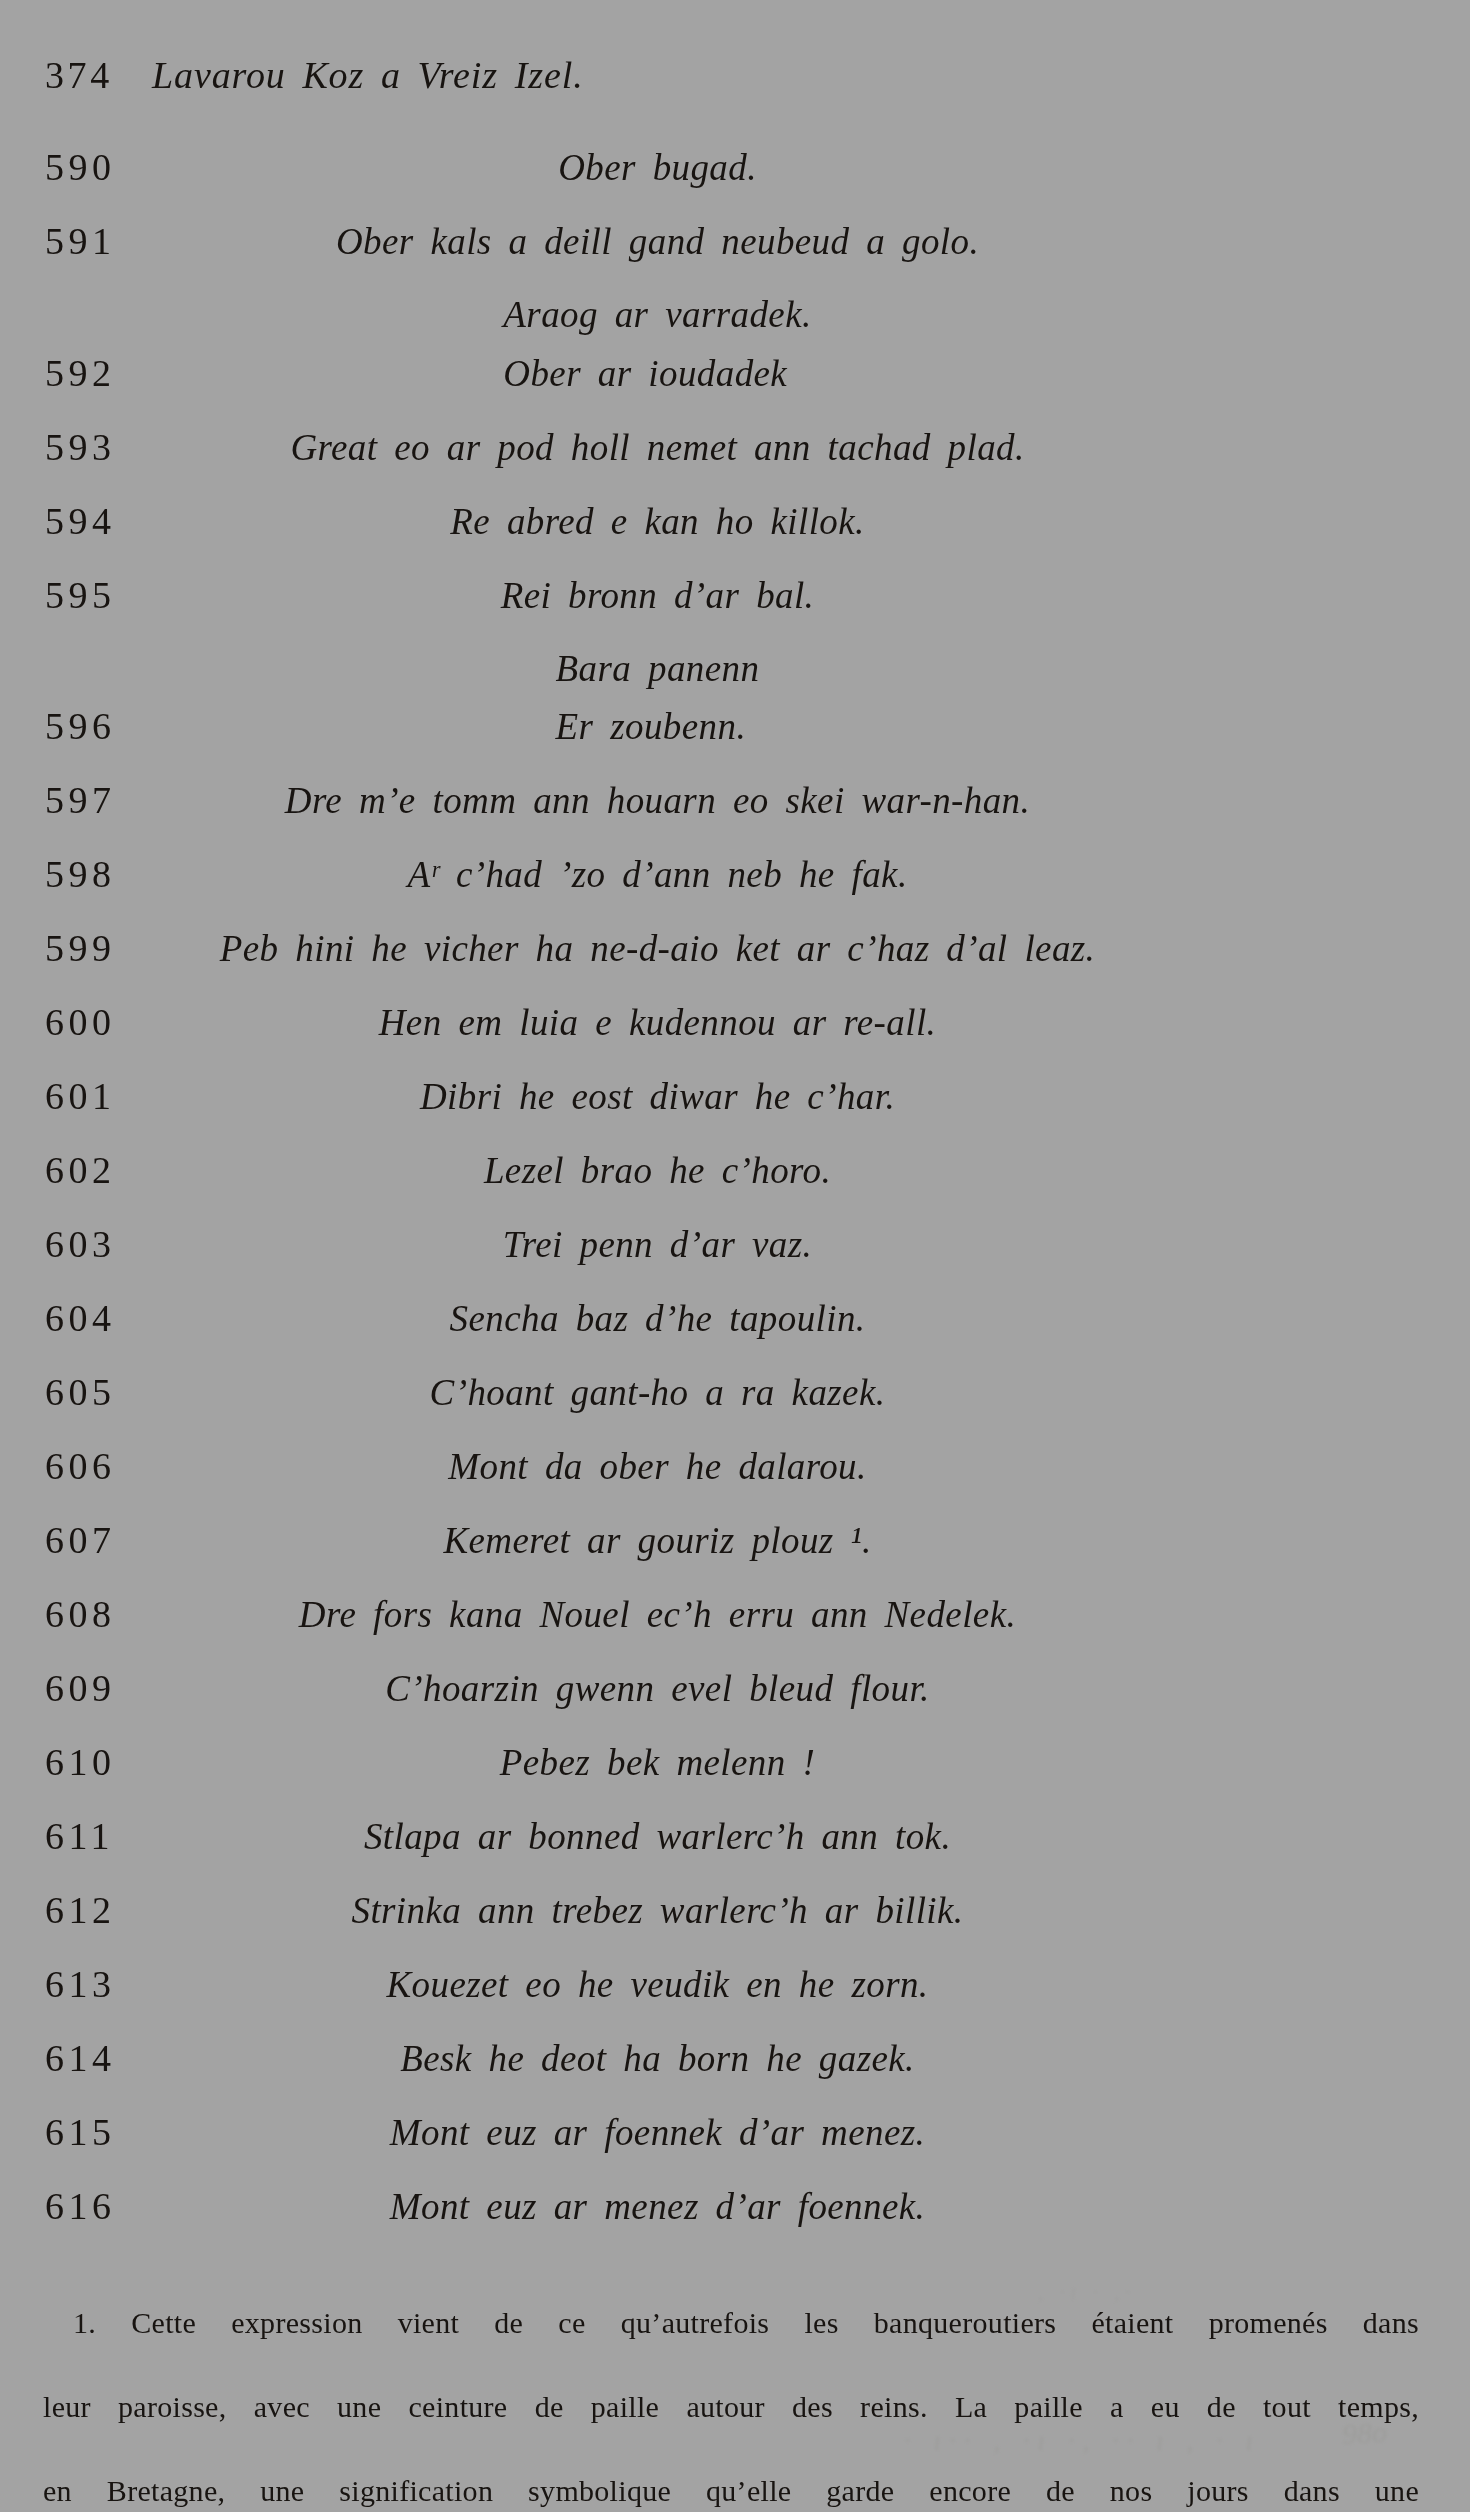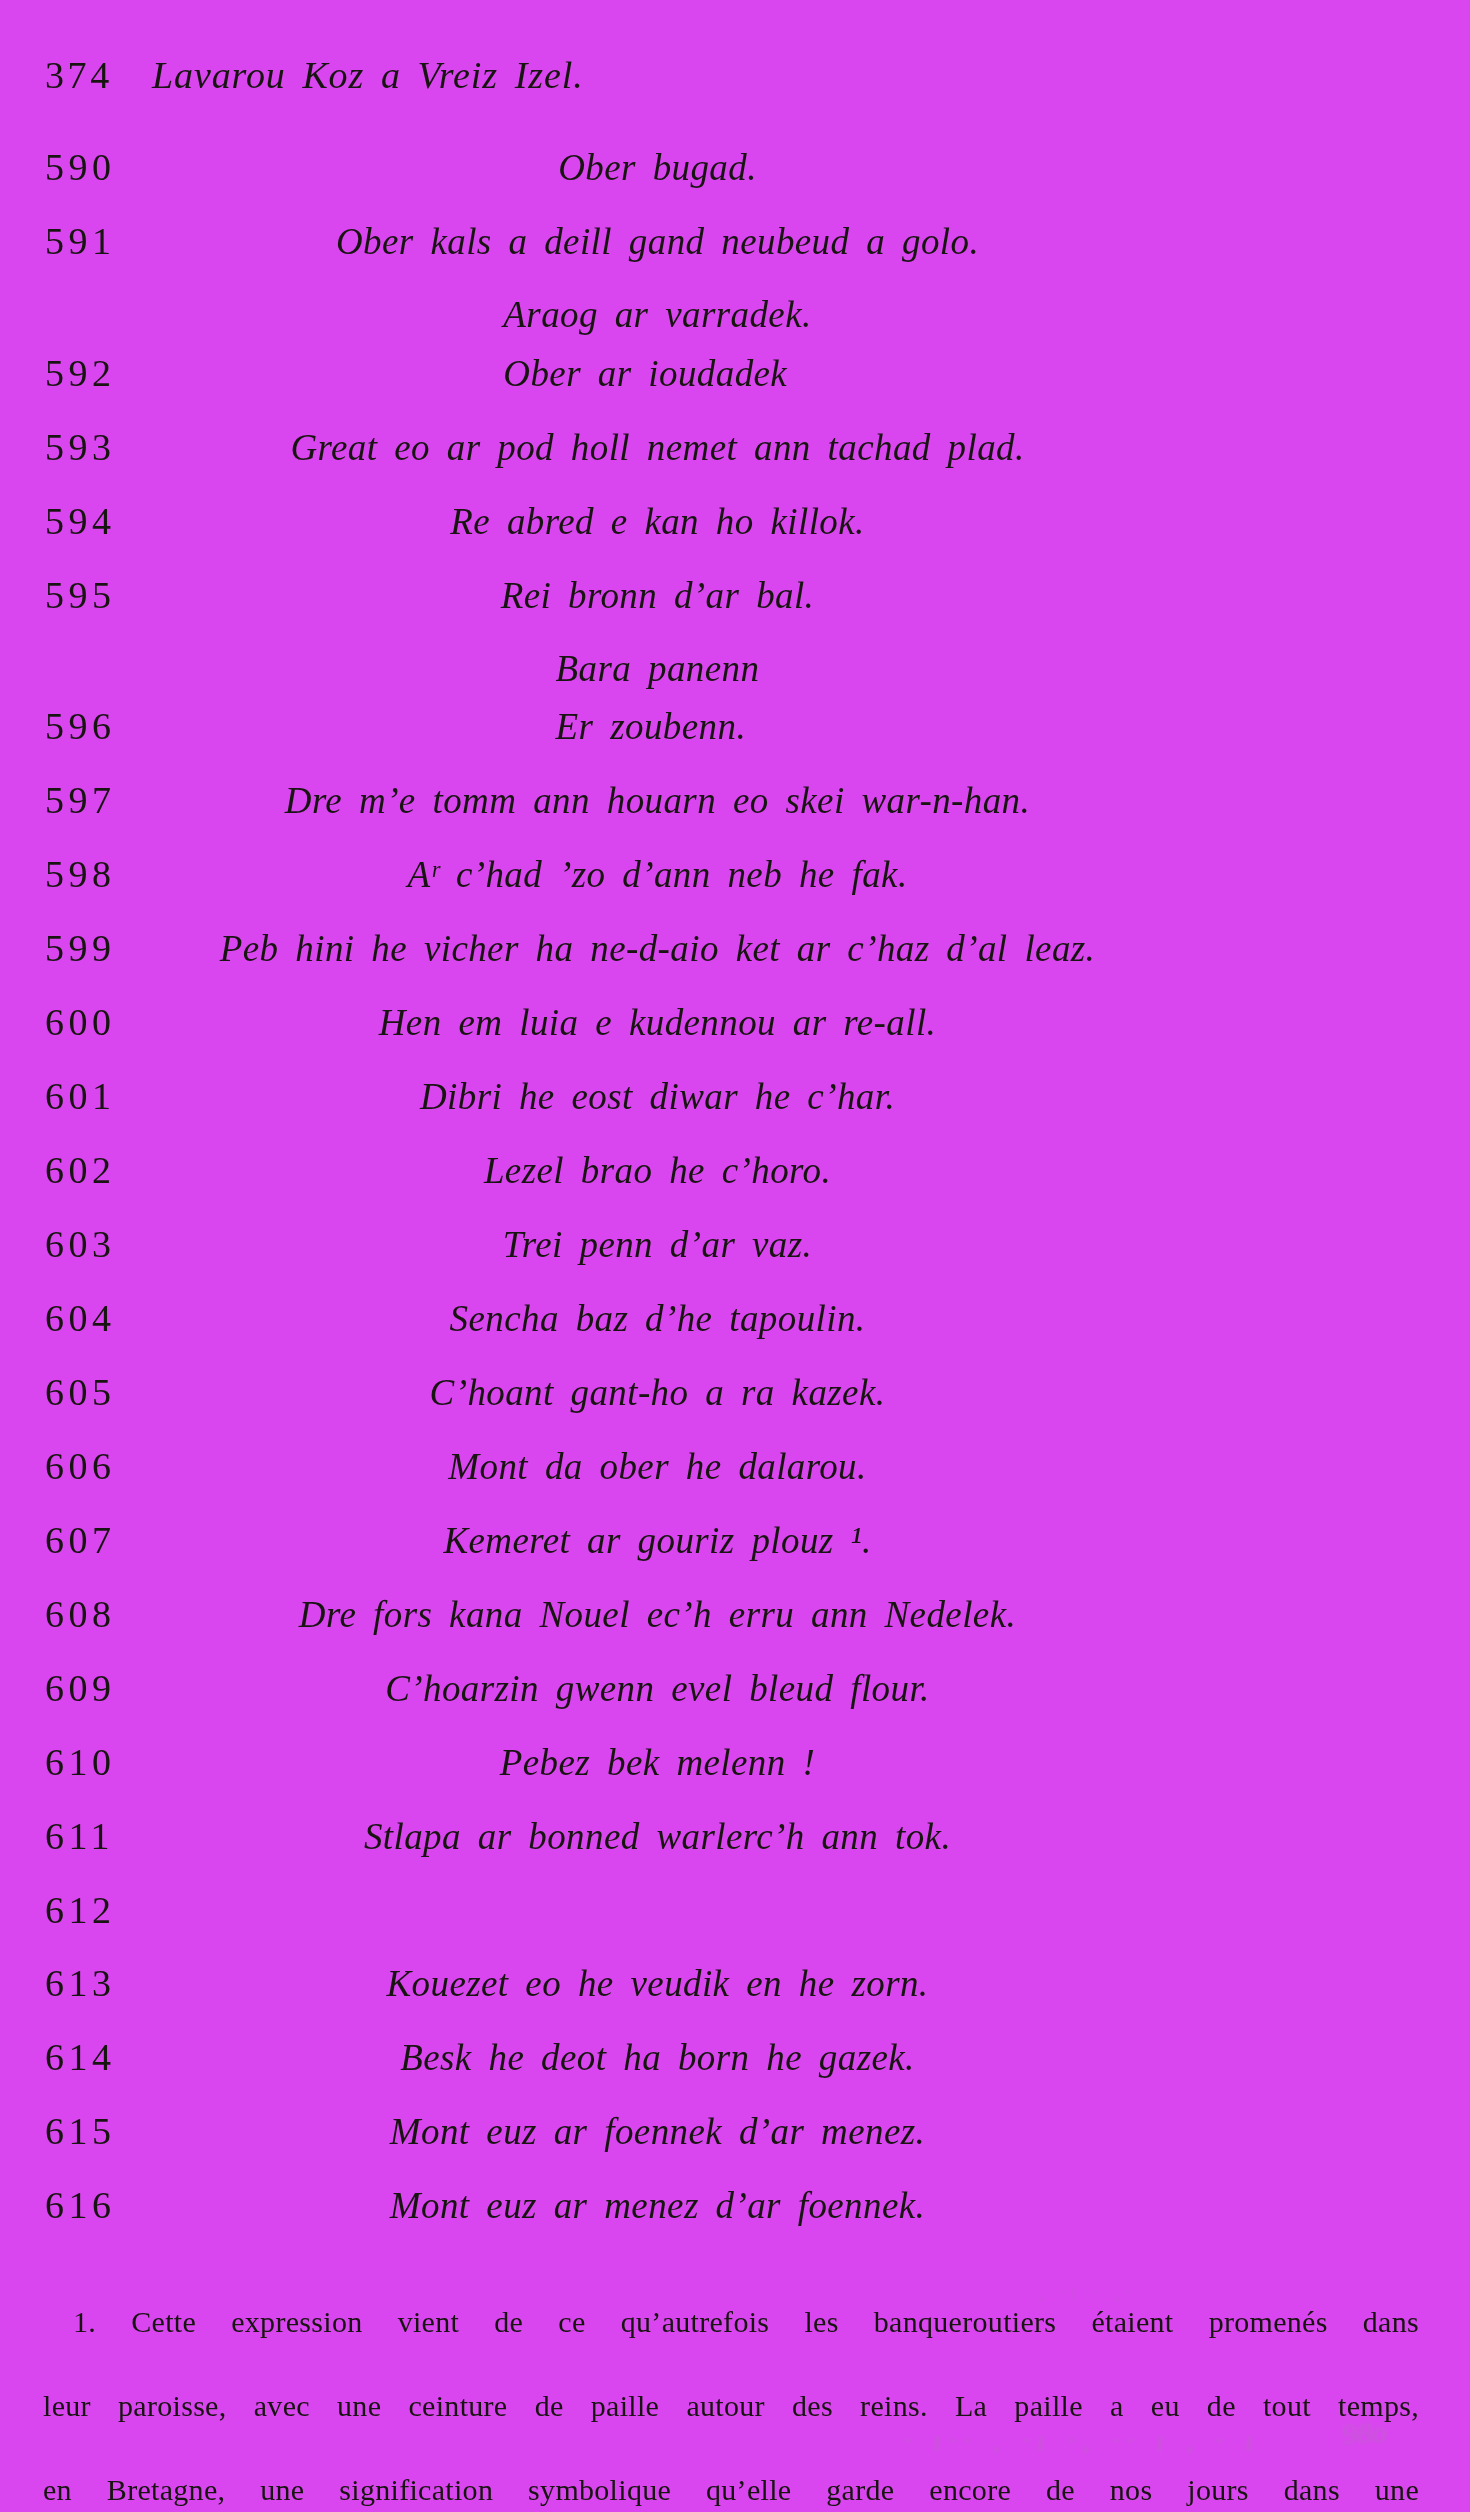--- a/index.html
+++ b/index.html
@@ -1,19 +1,19 @@
 <!DOCTYPE html>
 <html style="font-size:14.3px"><head>
 <meta charset="utf-8">
 <style>
   html,body{margin:0;padding:0;background:#ffffff;}
   .page{
     position:relative;
     width:1471px;height:2512px;
-    background:#d946ef;
+    background:#a3a3a3;
     color:#181411;
     overflow:hidden;
     font-family:"Liberation Serif","DejaVu Serif",serif;
   }
   
   .header{
     display:flex;align-items:baseline;
     padding:50px 308px 0 45px;
   }
   .page-num{
@@ -175,20 +175,21 @@
       <div class="entry-row">
         <div class="entry-num">610</div>
         <div class="entry-text"><div class="entry-block"><div class="entry-line">Pebez bek melenn !</div></div></div>
       </div>
       <div class="entry-row">
         <div class="entry-num">611</div>
         <div class="entry-text"><div class="entry-block"><div class="entry-line">Stlapa ar bonned warlerc’h ann tok.</div></div></div>
       </div>
       <div class="entry-row">
         <div class="entry-num">612</div>
+        <div class="entry-text"><div class="entry-block"><div class="entry-line">Strinka ann trebez warlerc’h ar billik.</div></div></div>
       </div>
       <div class="entry-row">
         <div class="entry-num">613</div>
         <div class="entry-text"><div class="entry-block"><div class="entry-line">Kouezet eo he veudik en he zorn.</div></div></div>
       </div>
       <div class="entry-row">
         <div class="entry-num">614</div>
         <div class="entry-text"><div class="entry-block"><div class="entry-line">Besk he deot ha born he gazek.</div></div></div>
       </div>
       <div class="entry-row">

